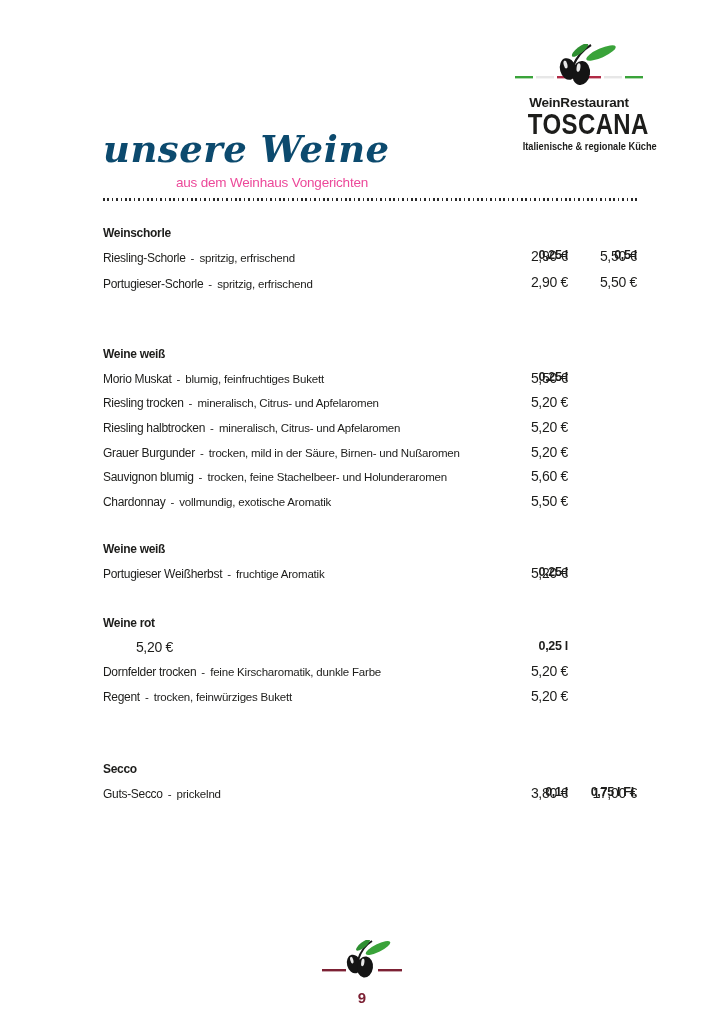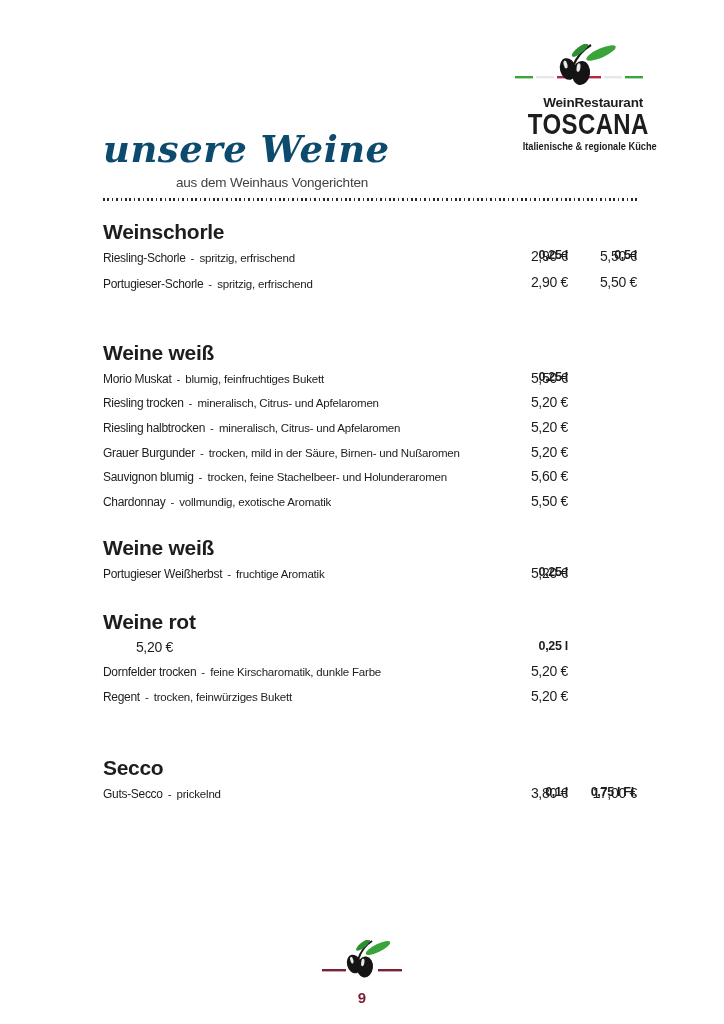--- a/index.html
+++ b/index.html
@@ -17,21 +17,20 @@
   
   .logo {
     position:absolute; top:44px; left:515px; width:128px;
     text-align:center;
   }
   .logo svg { display:block; }
   .logo-type {
     margin-top:5px;
     font-size:13.5px; font-weight:bold; letter-spacing:-0.2px;
     white-space:nowrap;
-    text-align:right;
   }
   .logo-name {
     font-size:30px; font-weight:bold; line-height:28px;
     letter-spacing:0.5px; white-space:nowrap;
     transform:scaleX(0.80); transform-origin:50% 50%;
   }
   .logo-tagline {
     font-size:10.5px; font-weight:bold; white-space:nowrap;
     transform:scaleX(0.88); transform-origin:50% 50%;
     margin-top:2px;
@@ -41,21 +40,21 @@
   .title {
     position:absolute; left:103px; top:126px;
     font-family:"DejaVu Serif", serif;
     font-style:italic; font-weight:bold;
     font-size:37px; line-height:46px;
     color:#0c4a6e; letter-spacing:0.5px;
     white-space:nowrap;
   }
   .subtitle {
     position:absolute; left:176px; top:175px;
-    font-size:13.5px; letter-spacing:-0.2px; color:#404040;
+    font-size:13.5px; letter-spacing:-0.2px; color:#ec4899;
     white-space:nowrap;
   }
   .dotted-line {
     position:absolute; left:103px; top:198px; width:534px; height:3px;
     background-image:repeating-linear-gradient(to right,
       #2b2b2b 0, #2b2b2b 1.6px, transparent 1.6px, transparent 4.4px);
   }
 
   
   .section { position:absolute; left:103px; width:534px; --rh:24.7px; }
@@ -63,21 +62,21 @@
   #sec1 { top:341px; }
   #sec2 { top:536px; }
   #sec3 { top:610px; }
   #sec4 { top:756px; }
 
   .row { display:flex; height:var(--rh); line-height:var(--rh); }
   .cell-name { flex:1 1 auto; white-space:nowrap; overflow:hidden; }
   .cell-p1 { flex:0 0 70px; text-align:right; white-space:nowrap; }
   .cell-p2 { flex:0 0 69px; text-align:right; white-space:nowrap; }
 
-  .sec-title { font-size:21px; font-weight:bold; letter-spacing:-0.3px; }
+  .sec-title { font-size:12px; font-weight:bold; letter-spacing:-0.3px; }
   .col-label { font-size:12.5px; font-weight:bold; letter-spacing:-0.3px;margin-top:24px; }
   .item-name { font-size:12px; letter-spacing:-0.3px; }
   .sep { font-size:11.5px; margin:0 5px; }
   .item-desc { font-size:11.5px; letter-spacing:-0.2px; }
   .price { font-size:14px; letter-spacing:-0.3px; }
 
   
   .footer {
     position:absolute; top:940px; left:0; width:100%;
     display:flex; flex-direction:column; align-items:center;

